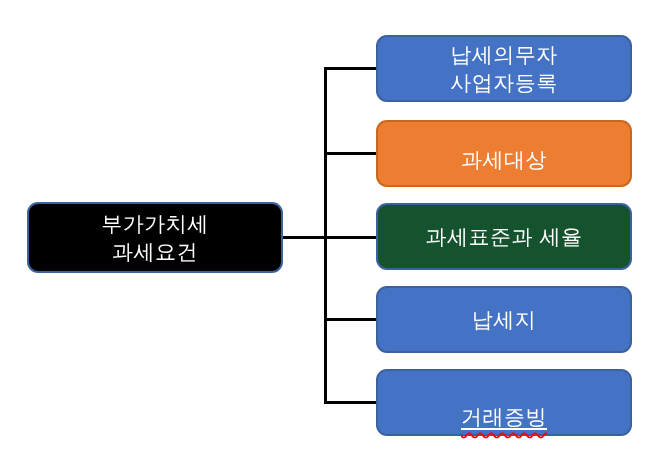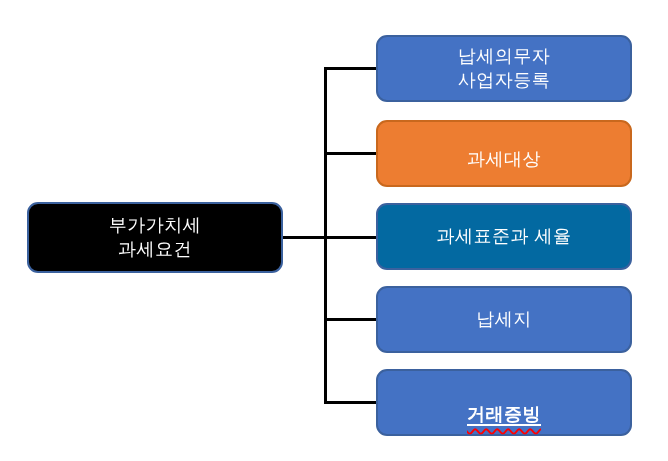--- a/index.html
+++ b/index.html
@@ -24,21 +24,21 @@
     box-sizing: border-box;
     border: 2px solid;
     border-radius: 11px;
     display: flex;
     align-items: center;
     justify-content: center;
     text-align: center;
   }
   .node .label {
     color: #ffffff;
-    font-size: 18px;
+    font-size: 21px;
     line-height: 1.3;
     white-space: pre-line;
     letter-spacing: 0.5px;
   }
   .node.root  { left: 27px;  top: 202px; width: 256px; height: 71px; }
   .node.c0 { left: 376px; top: 35px;  width: 256px; height: 67px; }
   .node.c1 { left: 376px; top: 120px; width: 256px; height: 67px; }
   .node.c2 { left: 376px; top: 203px; width: 256px; height: 67px; }
   .node.c3 { left: 376px; top: 286px; width: 256px; height: 67px; }
   .node.c4 { left: 376px; top: 369px; width: 256px; height: 67px; }
@@ -75,27 +75,27 @@
 
   <div class="node c0" style="background: rgb(68, 114, 196); border-color: rgb(59, 97, 158);">
     <span class="label" style="color: rgb(255, 255, 255);">납세의무자
 사업자등록</span>
   </div>
 
   <div class="node c1" style="background: rgb(237, 125, 49); border-color: rgb(201, 104, 29);">
     <span class="label" style="color: rgb(255, 255, 255); margin-top: 12px;">과세대상</span>
   </div>
 
-  <div class="node c2" style="background: #0369a1; border-color: rgb(59, 97, 158);">
+  <div class="node c2" style="background: #14532d; border-color: rgb(59, 97, 158);">
     <span class="label" style="color: rgb(255, 255, 255);">과세표준과 세율</span>
   </div>
 
   <div class="node c3" style="background: rgb(68, 114, 196); border-color: rgb(59, 97, 158);">
     <span class="label" style="color: rgb(255, 255, 255);">납세지</span>
   </div>
 
-  <div class="node c4" style="background: rgb(68, 114, 196); border-color: rgb(59, 97, 158); font-weight: bold;">
+  <div class="node c4" style="background: rgb(68, 114, 196); border-color: rgb(59, 97, 158);">
     <span class="label squiggle" style="text-decoration-color: rgb(255, 0, 0);">
       <span class="ul">거래증빙</span>
     </span>
   </div>
 
 </div>
 
 </body></html>

